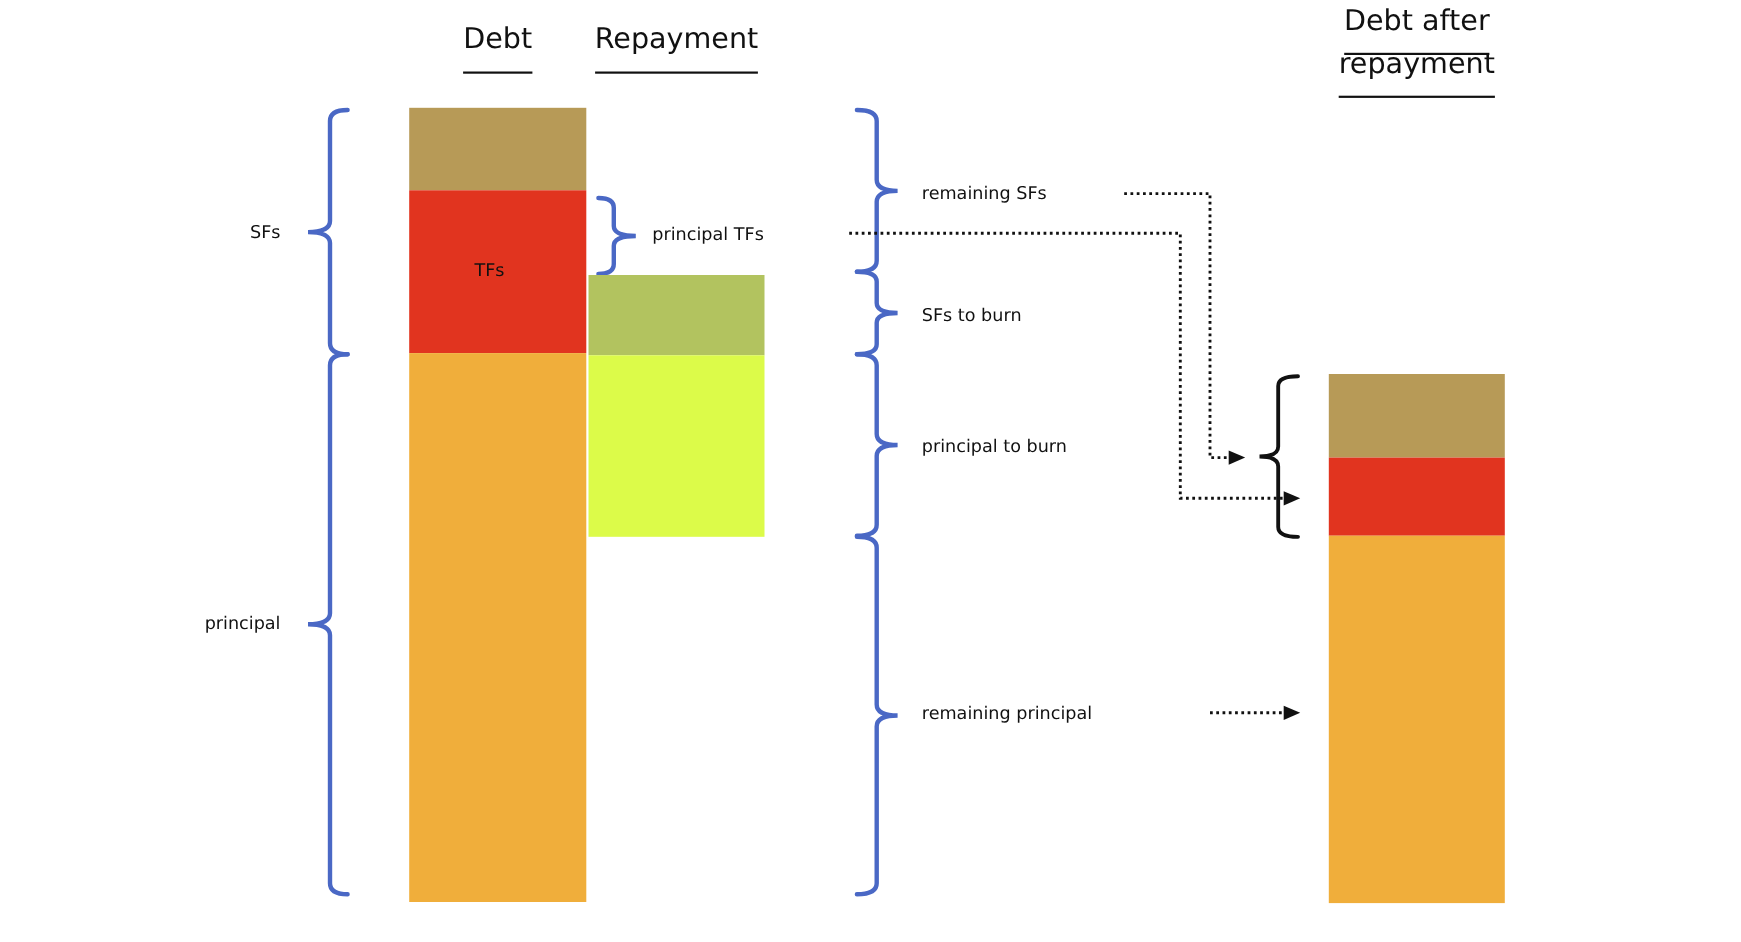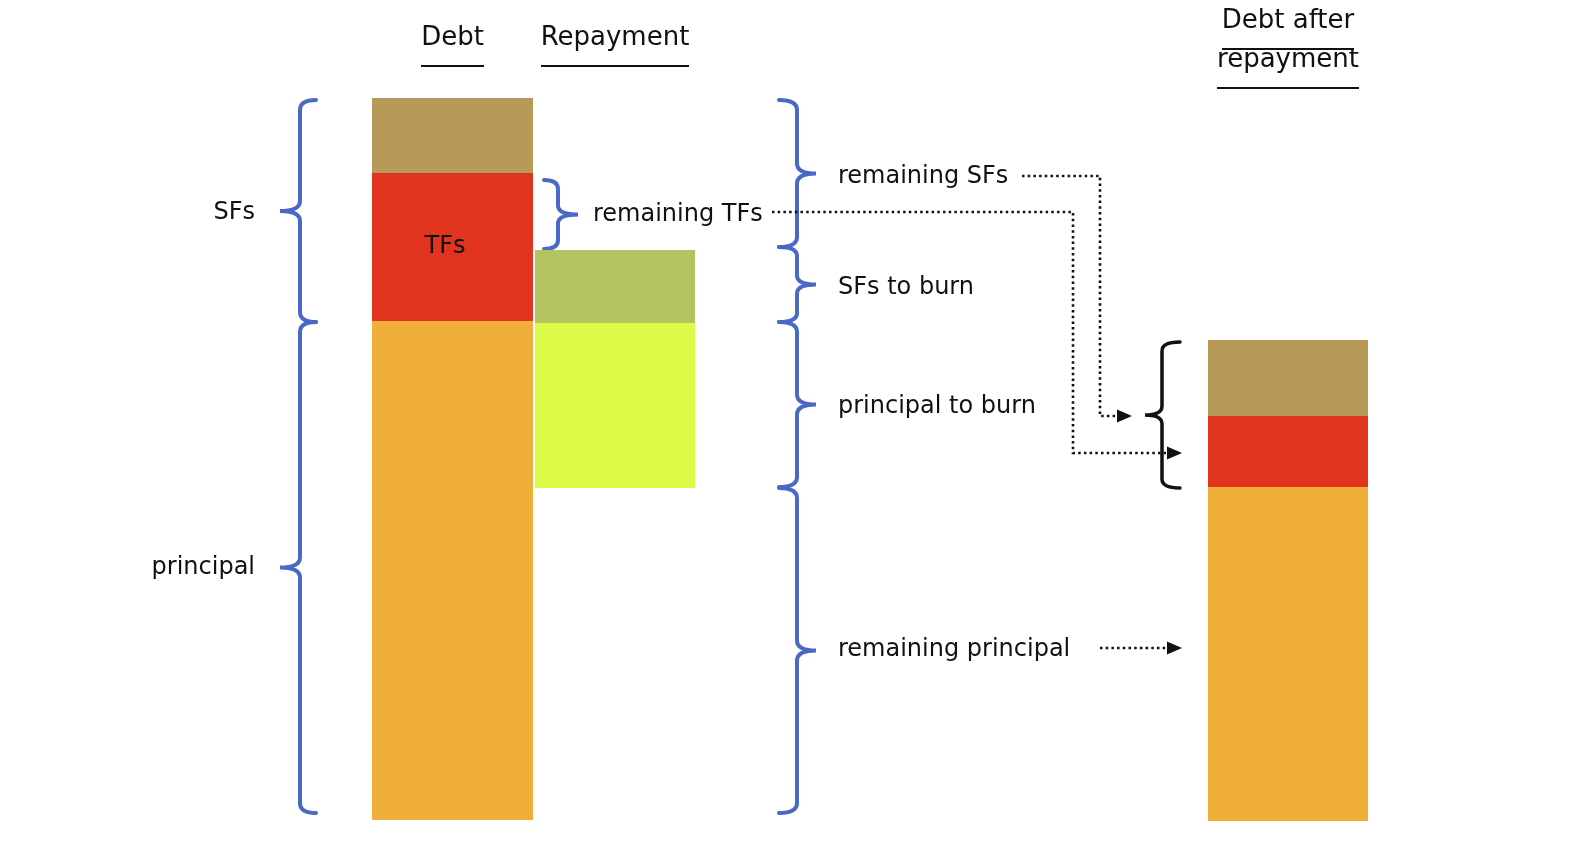--- a/index.html
+++ b/index.html
@@ -16,21 +16,21 @@
   #overlay {
     position: absolute; left: 0; top: 0; width: 1583px; height: 856px;
     pointer-events: none;
   }
   .bar { position: absolute; display: flex; flex-direction: column; }
   .segment { width: 100%; }
   .header { position: absolute; font-size: 26px; text-align: center; white-space: nowrap; }
   .header .u { border-bottom: 2.5px solid #111111; padding-bottom: 14px; }
   .header .line { margin-bottom: 9px; }
   .label {
-    position: absolute; font-size: 24px; white-space: nowrap;
+    position: absolute; font-size: 16px; white-space: nowrap;
     transform: translateY(-50%);
   }
   #hdr-debt      { left: 372px; top: 21px;  width: 161px; }
   #hdr-repayment { left: 535px; top: 21px;  width: 160px; }
   #hdr-after     { left: 1178px; top: 4px; width: 220px; }
   #lbl-sfs                 { left: 90px;  top: 211px; width: 165px; text-align: right; }
   #lbl-principal           { left: 90px;  top: 566px; width: 165px; text-align: right; }
   #lbl-tfs                 { left: 372px; top: 245px; width: 146px; text-align: center; }
   #lbl-remaining-tfs       { left: 593px; top: 213px; }
   #lbl-remaining-sfs       { left: 838px; top: 175px; }
@@ -89,19 +89,19 @@
     </div>
   <div class="bar" id="bar-after">
       <div class="segment" style="height: 76px; background: rgb(183, 154, 87);"></div>
       <div class="segment" style="height: 71px; background: rgb(225, 52, 31);"></div>
       <div class="segment" style="height: 334px; background: rgb(240, 174, 59);"></div>
     </div>
 
   <div class="label" id="lbl-sfs">SFs</div>
   <div class="label" id="lbl-principal">principal</div>
   <div class="label" id="lbl-tfs">TFs</div>
-  <div class="label" id="lbl-remaining-tfs">remaining TFs</div>
+  <div class="label" id="lbl-remaining-tfs">principal TFs</div>
   <div class="label" id="lbl-remaining-sfs">remaining SFs</div>
   <div class="label" id="lbl-sfs-to-burn">SFs to burn</div>
   <div class="label" id="lbl-remaining-principal">remaining principal</div>
   <div class="label" id="lbl-principal-to-burn">principal to burn</div>
 
 </div>
 
 </body></html>

